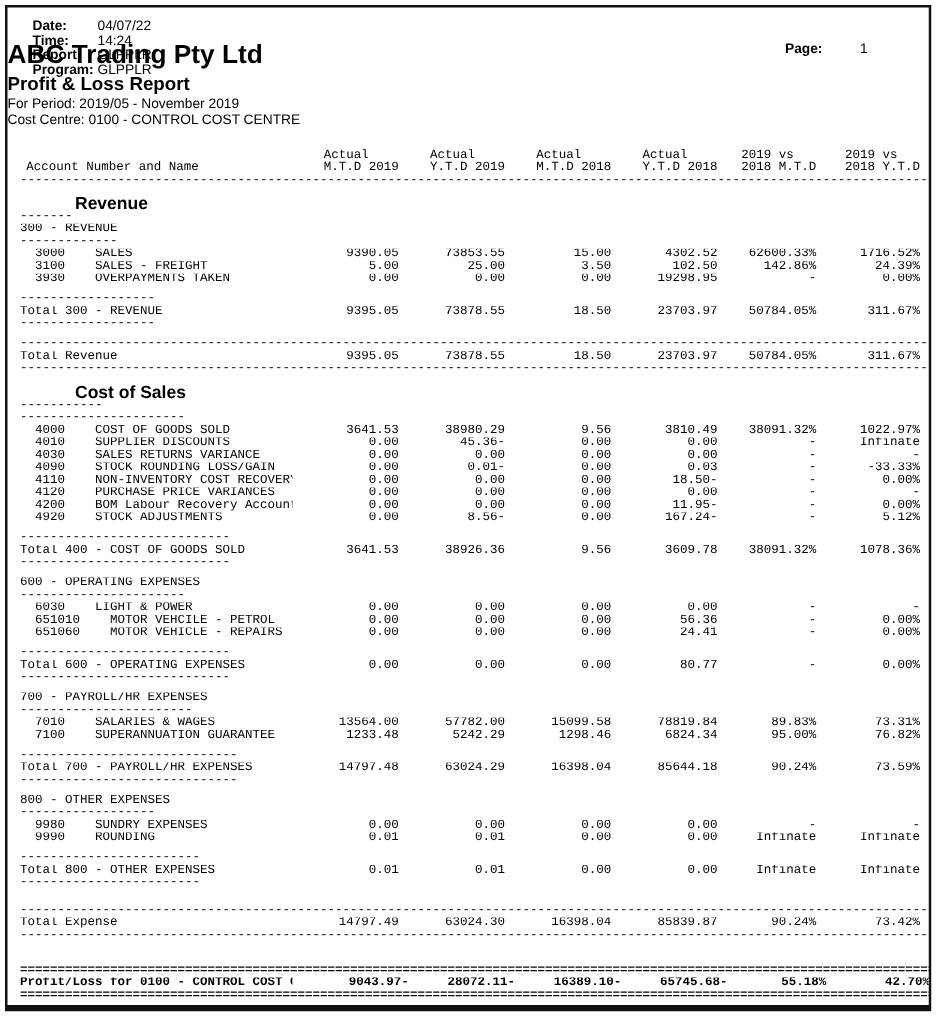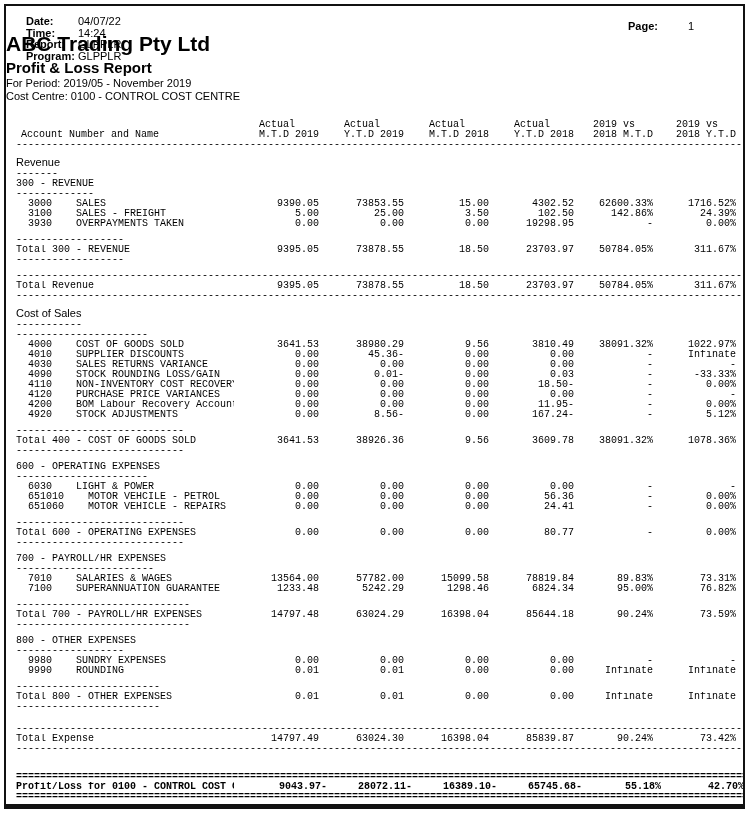--- a/index.html
+++ b/index.html
@@ -17,27 +17,27 @@
   
   .hdr { position:relative; height:88px; padding-top:26px; }
   .meta { position:absolute; left:20px; top:10px; font-size:11px; }
   .mrow { line-height:11.5px; white-space:nowrap; }
   .mlab { display:inline-block; width:52px; font-weight:bold; }
   .mval { font-weight:normal; }
   .titles { text-align:left; }
   .company { font-size:21px; font-weight:bold; line-height:23px; }
   .rtitle  { font-size:15px; font-weight:bold; margin-top:5px; line-height:16px; }
   .sub     { font-size:11px; line-height:12px; margin-top:1px; }
-  .pageno { position:absolute; left:622px; top:14px; font-size:11px; display:flex; }
+  .pageno { position:absolute; left:622px; top:27px; font-size:11px; display:flex; }
   .pageno .mlab { width:auto; margin-right:30px; }
   
   .report { margin-left:10px; width:730px; font-family:"Liberation Mono", monospace; font-size:10px; color:#000; }
   .r { display:flex; height:10px; line-height:10px; white-space:pre; overflow:hidden; }
   .r.blank { height:6px; }
-  .r.section { height:13px; line-height:13px; font-family:"Liberation Sans", sans-serif; font-size:11px; font-weight:normal; }
+  .r.section { height:13px; line-height:13px; font-family:"Liberation Sans", sans-serif; font-size:14px; font-weight:bold;margin-left:44px; }
   .r.sep  { display:block; letter-spacing:0; }
   .r.eq   { font-weight:bold; }
   .c0 { flex:0 0 218px; overflow:hidden; white-space:pre; }
   .cn { text-align:right; white-space:pre; }
   .w85 { flex:0 0 85px; } .w79 { flex:0 0 79px; } .w83 { flex:0 0 83px; }
   .r.profit { font-weight:bold; }
   .r.profit .cn { position:relative; left:8px; }
   
   .thead .hr2 { display:flex; }
   .ch { display:flex; flex-direction:column; justify-content:space-between; }

